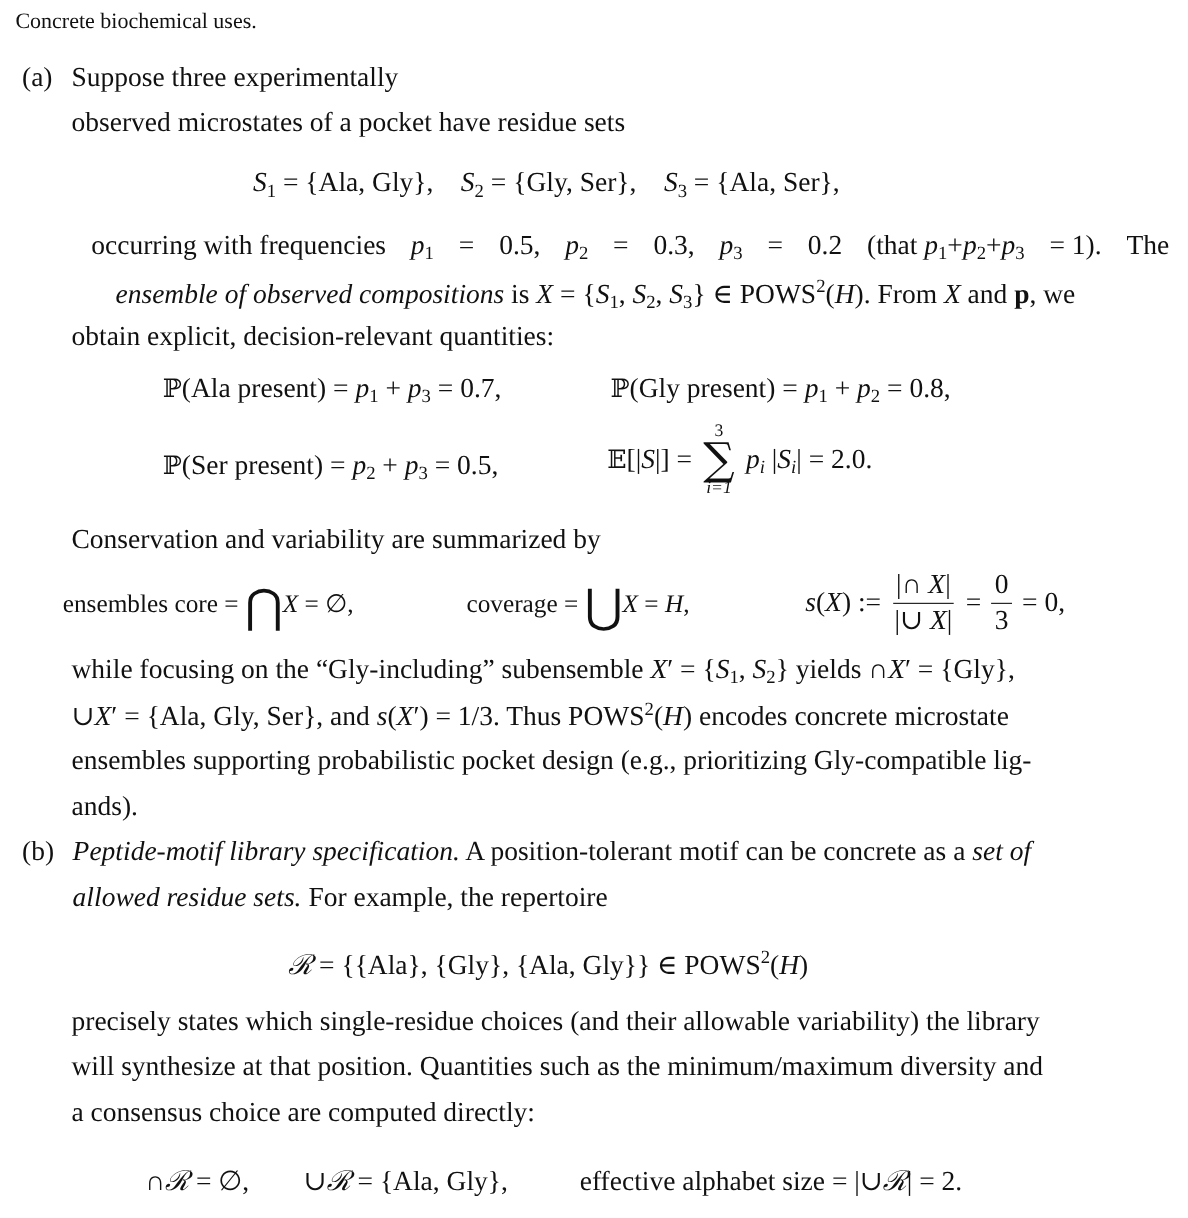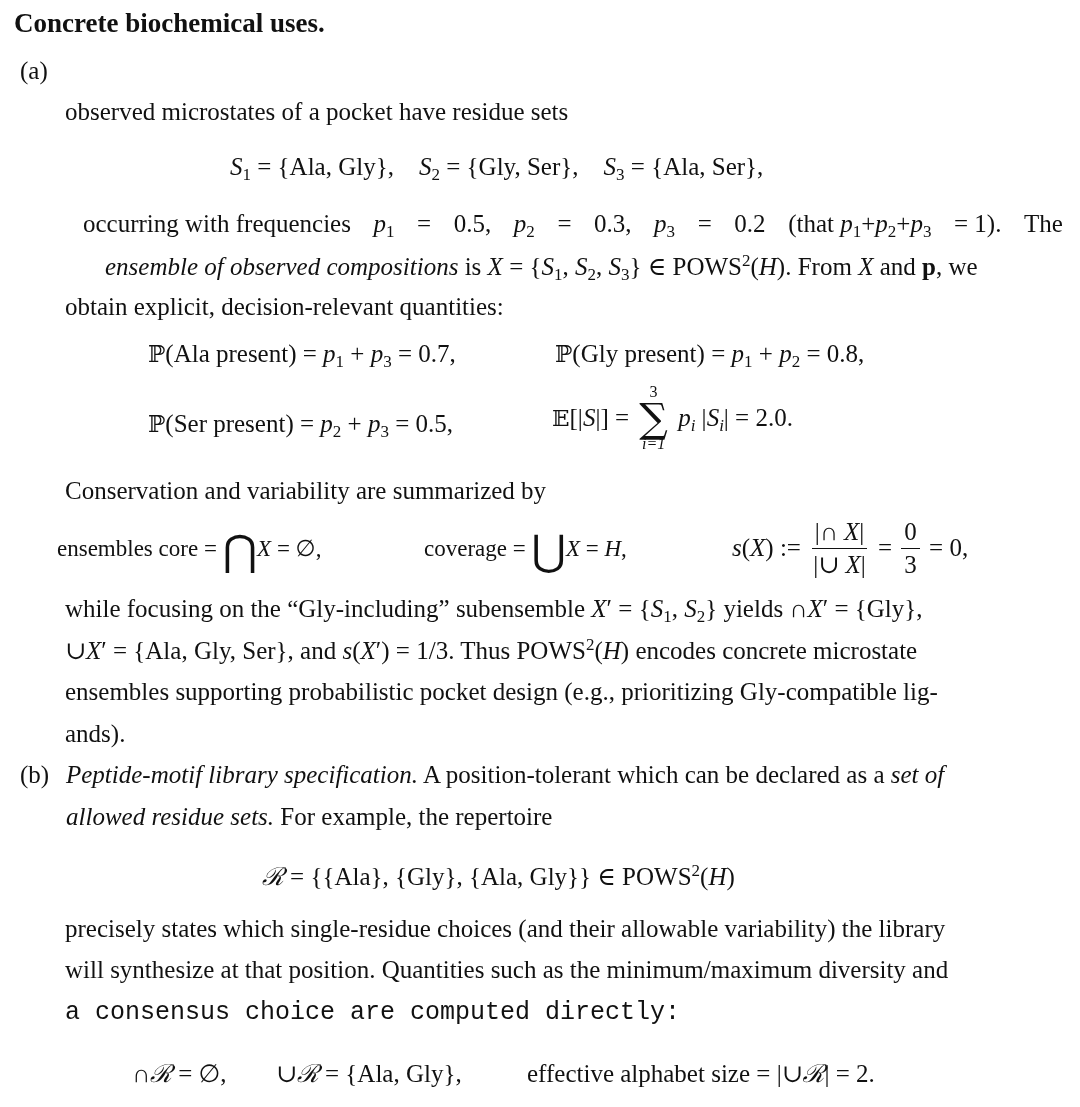--- a/index.html
+++ b/index.html
@@ -2,21 +2,21 @@
 <html><head>
 <meta charset="utf-8">
 <style>
   html, body { margin: 0; padding: 0; background: #ffffff; }
   body {
     width: 1080px; height: 1107px; position: relative; overflow: hidden;
     font-family: "Liberation Serif", "DejaVu Serif", serif;
     color: #111111; font-size: 25px;
   }
   .abs { position: absolute; white-space: nowrap; }
-  .heading { font-weight: bold; font-size: 27px; }
+  .heading { font-weight: normal; font-size: 20px; }
   .it { font-style: italic; }
   .b { font-weight: bold; }
   sub { font-size: 0.68em; vertical-align: -0.28em; line-height: 0; }
   sup { font-size: 0.68em; vertical-align: 0.55em; line-height: 0; }
   .bb { font-family: "DejaVu Serif", serif; font-size: 0.92em; }
   .cal { font-family: "DejaVu Serif", serif; font-style: italic; }
   .just { display: flex; justify-content: space-between; width: 980px; }
   .just > span { white-space: nowrap; }
   .big-op { font-size: 42px; line-height: 1; vertical-align: -9px; font-family: "DejaVu Serif", serif; font-weight: 200; }
   .frac { display: inline-flex; flex-direction: column; align-items: center; vertical-align: middle; margin: 0 3px; }
@@ -26,20 +26,21 @@
   .sumwrap .lim { font-size: 16px; line-height: 1; }
   .sumwrap .sig { font-size: 40px; line-height: 0.9; font-family: "DejaVu Serif", serif; }
 </style>
 </head>
 <body>
 
 <div class="abs heading" style="left:14px; top:8px;">Concrete biochemical uses.</div>
 
 <div class="abs" style="left:20px; top:57px;">(a)</div>
 <div class="abs just" style="left:65px; top:57px;">
+  <span>Suppose three experimentally</span>
 </div>
 <div class="abs" style="left:65px; top:98px;">observed microstates of a pocket have residue sets</div>
 
 <div class="abs" style="left:230px; top:153px;">
   <span class="it">S</span><sub>1</sub> = <span>{Ala, Gly},</span>
   &nbsp;&nbsp;&nbsp;<span class="it">S</span><sub>2</sub> = <span>{Gly, Ser},</span>
   &nbsp;&nbsp;&nbsp;<span class="it">S</span><sub>3</sub> = <span>{Ala, Ser},</span>
 </div>
 
 <div class="abs just" style="left:83px; top:210px;">
@@ -126,35 +127,35 @@
     <span>encodes concrete microstate</span>
   </span>
 </div>
 <div class="abs" style="left:65px; top:678px;">ensembles supporting probabilistic pocket design (e.g., prioritizing Gly-compatible lig-</div>
 <div class="abs" style="left:65px; top:720px;">ands).</div>
 
 <div class="abs" style="left:20px; top:761px;">(b)</div>
 <div class="abs just" style="left:66px; top:761px;">
   <span>
     <span class="it">Peptide-motif library specification.</span>
-    <span>A position-tolerant which can be declared as a</span>
+    <span>A position-tolerant motif can be concrete as a</span>
     <span class="it">set of</span>
   </span>
 </div>
 <div class="abs" style="left:66px; top:803px;">
   <span class="it">allowed residue sets.</span> <span>For example, the repertoire</span>
 </div>
 
 <div class="abs" style="left:262px; top:858px;">
   <span class="cal">ℛ</span> <span>= {{Ala}, {Gly}, {Ala, Gly}} ∈ POWS</span><sup>2</sup>(<span class="it">H</span>)
 </div>
 
 <div class="abs" style="left:65px; top:915px;">precisely states which single-residue choices (and their allowable variability) the library</div>
 <div class="abs" style="left:65px; top:956px;">will synthesize at that position. Quantities such as the minimum/maximum diversity and</div>
-<div class="abs" style="left:65px; top:998px;font-family:Liberation Mono, monospace;">a consensus choice are computed directly:</div>
+<div class="abs" style="left:65px; top:998px;">a consensus choice are computed directly:</div>
 
 <div class="abs" style="left:132px; top:1055px;">
   ∩<span class="cal">ℛ</span> <span>= ∅,</span>
 </div>
 <div class="abs" style="left:276px; top:1055px;">
   ∪<span class="cal">ℛ</span> <span>= {Ala, Gly},</span>
 </div>
 <div class="abs" style="left:527px; top:1055px;">
   <span>effective alphabet size</span> = |∪<span class="cal">ℛ</span>| <span>= 2.</span>
 </div>

